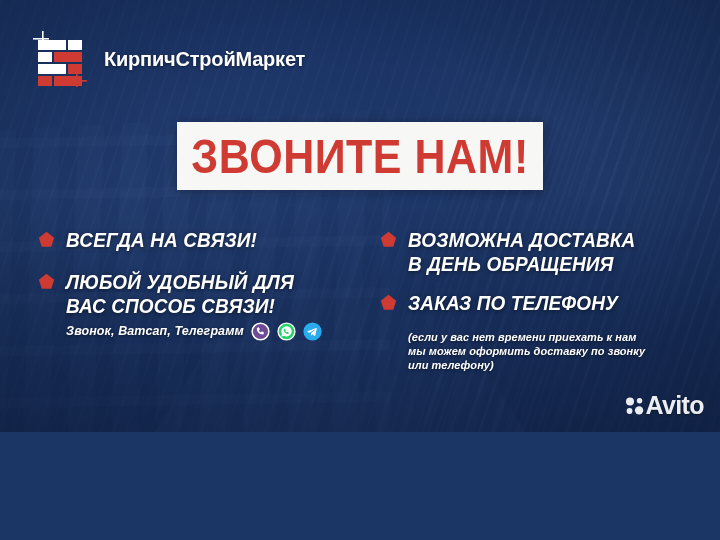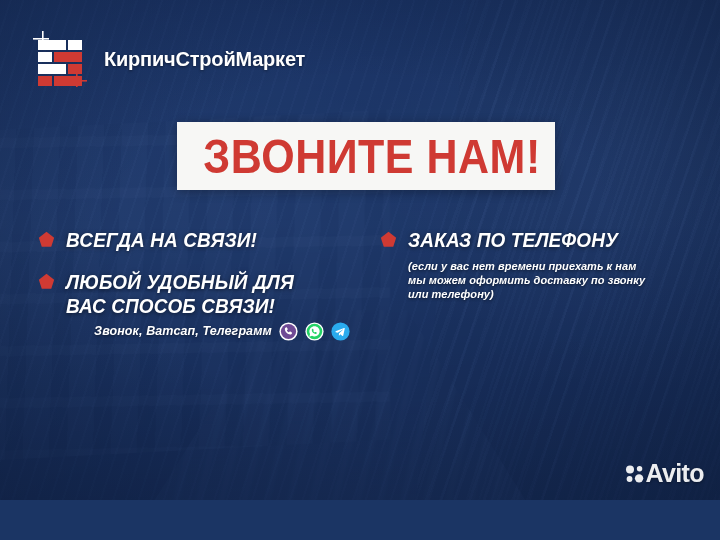--- a/index.html
+++ b/index.html
@@ -8,21 +8,21 @@
     padding: 0;
     background: #1b3564;
   }
   body {
     font-family: "Liberation Sans", "DejaVu Sans", sans-serif;
   }
 
   .poster {
     position: relative;
     width: 720px;
-    height: 500px;
+    height: 432px;
     overflow: hidden;
     background: #7f1d1d;
     user-select: none;
   }
 
   
   .bg-photo {
     position: absolute;
     inset: 0;
     background:
@@ -145,21 +145,20 @@
     position: absolute;
     left: 177px;
     top: 122px;
     width: 366px;
     height: 68px;
     background: #f7f7f5;
     display: flex;
     align-items: center;
     justify-content: center;
     box-shadow: 0 2px 10px rgba(0,0,0,0.30);
-    padding-left: 12px;
   }
   .headline-text {
     color: #cf3a33;
     font-size: 43px;
     font-weight: bold;
     letter-spacing: 0.5px;
     line-height: 1;
     white-space: nowrap;
     transform: scaleY(1.12);
   }
@@ -193,33 +192,32 @@
     transform: scaleY(1.1);
     transform-origin: left top;
     white-space: pre-line;
   }
 
   .feature-note {
     color: #ffffff;
     font-size: 11px;
     font-weight: bold;
     line-height: 1.28;
-    margin-top: 9px;
+    margin-top: 17px;
     letter-spacing: 0.05px;
     text-shadow: 0 1px 3px rgba(0,0,0,0.5);
     white-space: pre-line;
   }
 
   
   .messengers {
     display: flex;
     align-items: center;
     gap: 7px;
     margin-top: 9px;
-    margin-left: 28px;
   }
   .messengers-label {
     color: #ffffff;
     font-size: 12.5px;
     font-weight: bold;
     letter-spacing: 0.1px;
     text-shadow: 0 1px 3px rgba(0,0,0,0.5);
     white-space: nowrap;
   }
   .msg-icon { width: 19px; height: 19px; display: block; }
@@ -322,20 +320,27 @@
             <path d="M5.6 11.8l11-4.3c.5-.2 1 .1.8.8l-1.9 8.9c-.1.6-.5.7-1 .4l-2.7-2-1.3 1.3c-.2.2-.3.2-.6.2l.2-2.8 5.1-4.6c.2-.2 0-.3-.3-.1l-6.3 4-2.7-.8c-.6-.2-.6-.6.2-.9z" fill="#ffffff"></path>
           </svg>
         </div>
       </div>
 
 
     </div>
 
     <div class="col col-right">
 
+      <div class="feature">
+        <svg class="bullet" viewBox="0 0 20 20">
+          <polygon points="10,1 19,7.8 15.6,18.6 4.4,18.6 1,7.8" fill="#cf3a33"></polygon>
+        </svg>
+        <div class="feature-title">ВОЗМОЖНА ДОСТАВКА
+В ДЕНЬ ОБРАЩЕНИЯ</div>
+      </div>
 
       <div class="feature">
         <svg class="bullet" viewBox="0 0 20 20">
           <polygon points="10,1 19,7.8 15.6,18.6 4.4,18.6 1,7.8" fill="#cf3a33"></polygon>
         </svg>
         <div class="feature-title">ЗАКАЗ ПО ТЕЛЕФОНУ</div>
         <div class="feature-note">(если у вас нет времени приехать к нам
 мы можем оформить доставку по звонку
 или телефону)</div>
       </div>

